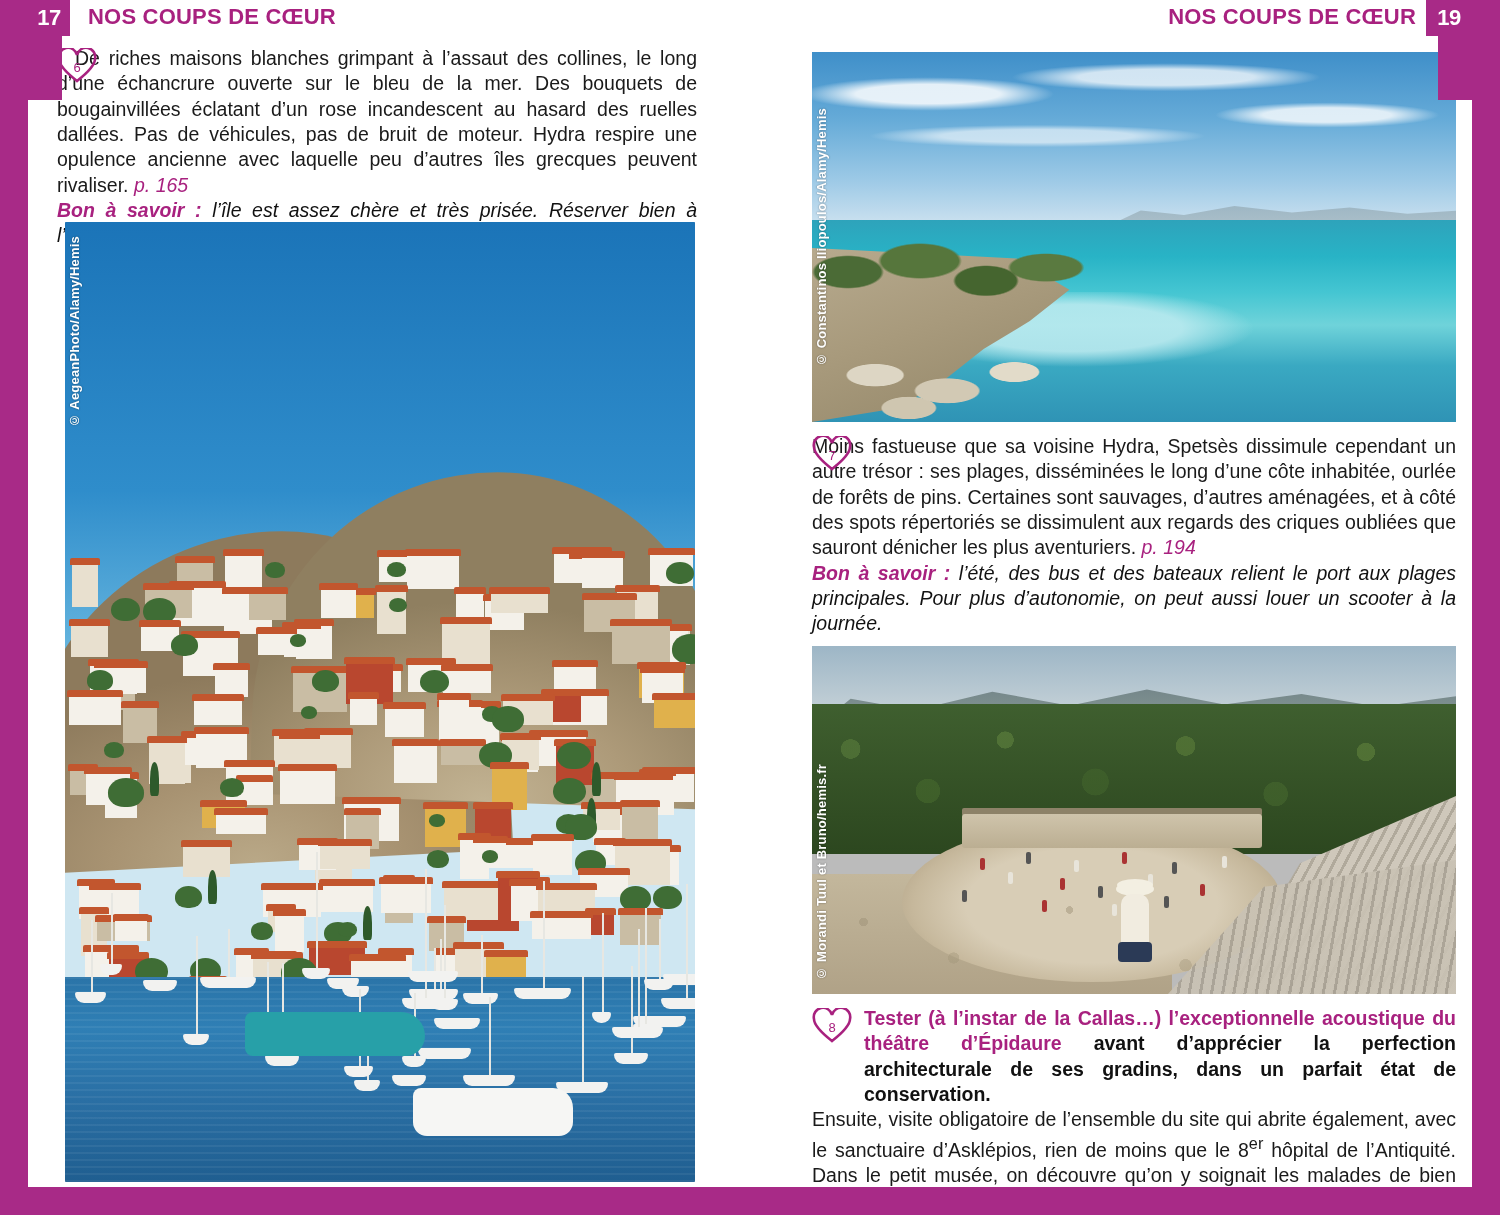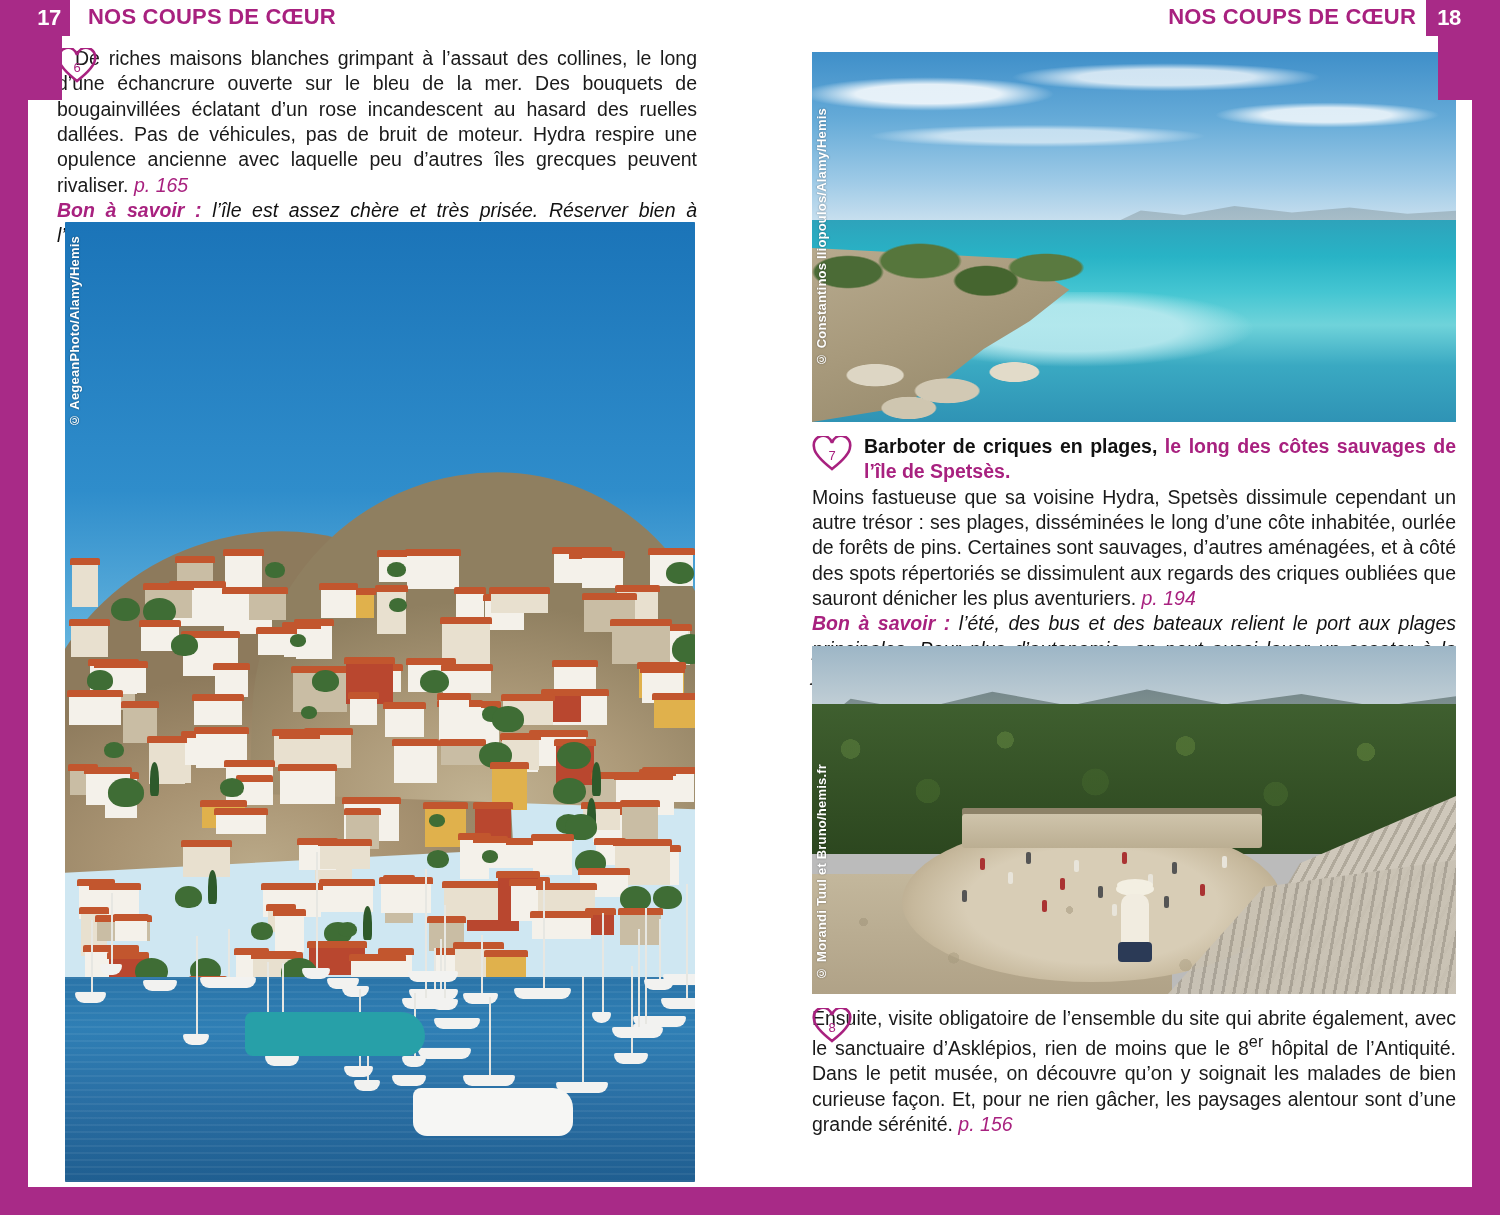--- a/index.html
+++ b/index.html
@@ -294,21 +294,21 @@
 
   <div class="spine-left"></div>
   <div class="spine-right"></div>
   <div class="bottom-bar"></div>
 
   <div class="hdr-left-block"></div>
   <div class="hdr-left-badge">17</div>
   <div class="hdr-title-left">NOS COUPS DE CŒUR</div>
 
   <div class="hdr-right-block"></div>
-  <div class="hdr-right-badge">18</div>
+  <div class="hdr-right-badge">19</div>
   <div class="hdr-title-right">NOS COUPS DE CŒUR</div>
 
   <div class="col-left">
 
     <div class="entry">
       <div class="heart">
         <svg viewBox="0 0 40 36" aria-hidden="true">
           <path d="M20 33 C6 22 2 15 2 11 A8.4 8.4 0 0 1 20 7 A8.4 8.4 0 0 1 38 11 C38 15 34 22 20 33 Z" fill="none" stroke="#A8217F" stroke-width="2.6"></path>
         </svg>
         <span class="num">6</span>
@@ -836,23 +836,20 @@
     </div>
 
     <div class="entry" style="position:absolute;top:388px;left:0;width:644px;">
       <div class="heart">
         <svg viewBox="0 0 40 36" aria-hidden="true">
           <path d="M20 33 C6 22 2 15 2 11 A8.4 8.4 0 0 1 20 7 A8.4 8.4 0 0 1 38 11 C38 15 34 22 20 33 Z" fill="none" stroke="#A8217F" stroke-width="2.6"></path>
         </svg>
         <span class="num">7</span>
       </div>
       <div class="entry-body">
-        <div class="lead">
-          <span class="blk">Barboter de criques en plages,</span><span class="mag"> le long des côtes sauvages de l’île de Spetsès.</span>
-        </div>
         <div>
           <span>Moins fastueuse que sa voisine Hydra, Spetsès dissimule cependant un autre trésor : ses plages, disséminées le long d’une côte inhabitée, ourlée de forêts de pins. Certaines sont sauvages, d’autres aménagées, et à côté des spots répertoriés se dissimulent aux regards des criques oubliées que sauront dénicher les plus aventuriers.</span>
           <span class="pref">p. 194</span>
         </div>
         <div>
           <span class="bas">Bon à savoir :</span><span class="bas-txt"> l’été, des bus et des bateaux relient le port aux plages principales. Pour plus d’autonomie, on peut aussi louer un scooter à la journée.</span>
         </div>
       </div>
     </div>
 
@@ -894,20 +891,23 @@
     </div>
 
     <div class="entry" style="position:absolute;top:960px;left:0;width:644px;">
       <div class="heart">
         <svg viewBox="0 0 40 36" aria-hidden="true">
           <path d="M20 33 C6 22 2 15 2 11 A8.4 8.4 0 0 1 20 7 A8.4 8.4 0 0 1 38 11 C38 15 34 22 20 33 Z" fill="none" stroke="#A8217F" stroke-width="2.6"></path>
         </svg>
         <span class="num">8</span>
       </div>
       <div class="entry-body">
+        <div class="lead">
+          <span class="mag">Tester (à l’instar de la Callas…) l’exceptionnelle acoustique du théâtre d’Épidaure</span><span class="blk"> avant d’apprécier la perfection architecturale de ses gradins, dans un parfait état de conservation.</span>
+        </div>
         <div>
           <span>Ensuite, visite obligatoire de l’ensemble du site qui abrite également, avec le sanctuaire d’Asklépios, rien de moins que le 8</span><sup>er</sup><span> hôpital de l’Antiquité. Dans le petit musée, on découvre qu’on y soignait les malades de bien curieuse façon. Et, pour ne rien gâcher, les paysages alentour sont d’une grande sérénité.</span>
           <span class="pref">p. 156</span>
         </div>
 
       </div>
     </div>
 
   </div>
 </div>

